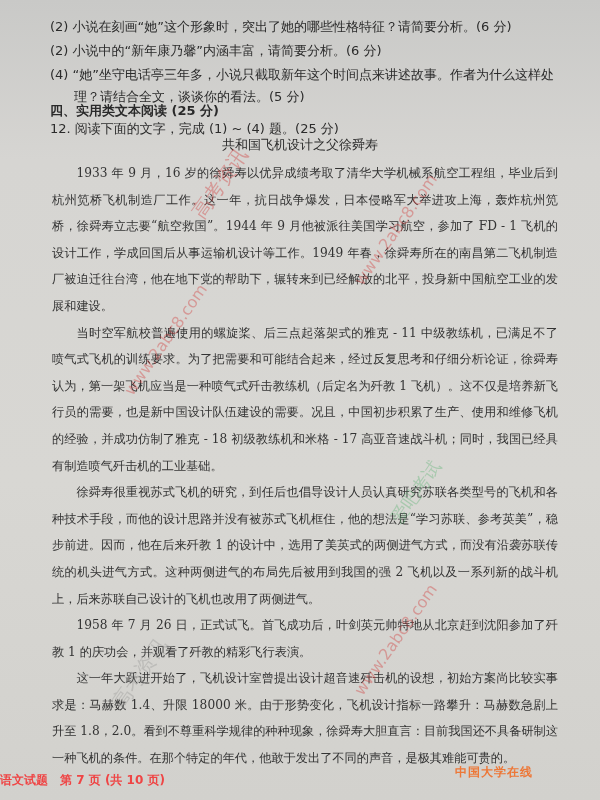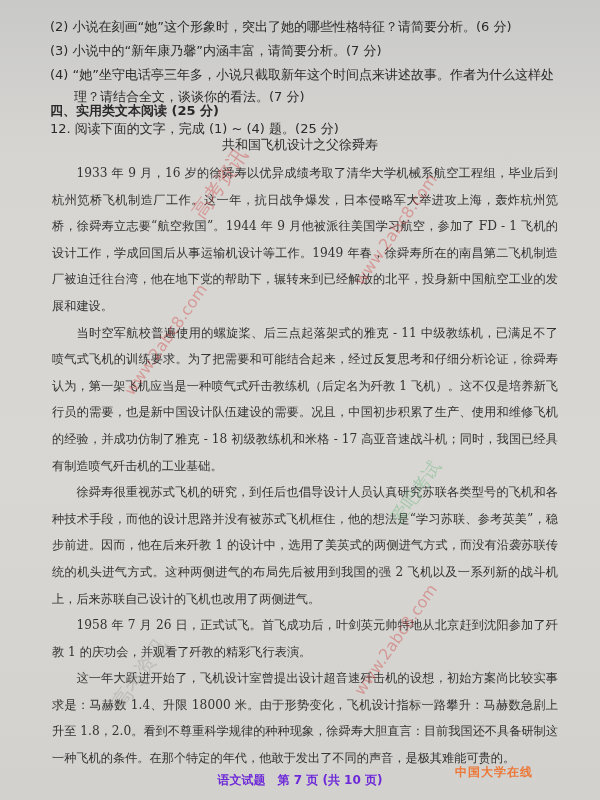--- a/index.html
+++ b/index.html
@@ -9,37 +9,37 @@
       font-family: "DejaVu Serif", "Liberation Serif", serif;
       color: #2a2a2a;
     }
     .page { position: absolute; left: 0; top: 0; width: 600px; height: 800px; }
     .q { position: absolute; left: 50px; font-size: 13px; line-height: 18px; white-space: nowrap; font-family: "DejaVu Sans", sans-serif; color:#2b2b2b; }
     .q.indent { left: 74px; }
     .sec { position: absolute; left: 50px; font-size: 13px; font-weight: bold; font-family: "DejaVu Sans", sans-serif; }
     .title { position: absolute; left: 0; width: 600px; text-align: center; top: 136px; font-size: 13px; font-family: "DejaVu Serif", serif; color:#2b2b2b; }
     .body { position: absolute; left: 52px; width: 506px; top: 160px; font-size: 12.2px; line-height: 26.6px; text-align: justify; color: #333; }
     .body p { margin: 0; text-indent: 2em; }
-    .footer { position: absolute; top: 772px; left: 0; width: 600px; text-align: center; font-size: 12px; font-weight: bold; font-family: "DejaVu Sans", sans-serif; color:#6d28d9; }
+    .footer { position: absolute; top: 772px; left: 0; width: 600px; font-size: 12px; font-weight: bold; font-family: "DejaVu Sans", sans-serif; color:#ef4444; }
     .wm { position: absolute; font-family: "DejaVu Sans", sans-serif; pointer-events: none; }
     .wm-red { color: rgba(210,40,40,0.35); font-size: 20px; transform: rotate(-55deg); }
     .wm-red2 { color: rgba(210,40,40,0.35); font-size: 16px; transform: rotate(-55deg); }
     .wm-green { color: rgba(60,170,90,0.3); font-size: 18px; transform: rotate(-55deg); }
     .logo-blue { position:absolute; left: 440px; top: 738px; font-size: 26px; font-weight: bold; font-style: italic; color: rgba(70,130,210,0.55); font-family:"DejaVu Sans", sans-serif; }
     .logo-orange { position:absolute; left: 455px; top: 764px; font-size: 12px; font-weight: bold; color: rgba(240,110,40,0.9); font-family:"DejaVu Sans", sans-serif; letter-spacing: 1px; }
   </style>
 </head>
 <body>
 
 <div class="page">
 
   <div class="q" style="top:18px">(2) 小说在刻画“她”这个形象时，突出了她的哪些性格特征？请简要分析。(6 分)</div>
-  <div class="q" style="top:42px">(3) 小说中的“新年康乃馨”内涵丰富，请简要分析。(7 分)</div>
+  <div class="q" style="top:42px">(2) 小说中的“新年康乃馨”内涵丰富，请简要分析。(6 分)</div>
   <div class="q" style="top:66px">(4) “她”坐守电话亭三年多，小说只截取新年这个时间点来讲述故事。作者为什么这样处</div>
-  <div class="q indent" style="top:88px">理？请结合全文，谈谈你的看法。(7 分)</div>
+  <div class="q indent" style="top:88px">理？请结合全文，谈谈你的看法。(5 分)</div>
 
   <div class="sec" style="top:102px">四、实用类文本阅读 (25 分)</div>
   <div class="q" style="top:117px;top:120px">12. 阅读下面的文字，完成 (1) ~ (4) 题。(25 分)</div>
 
   <div class="title">共和国飞机设计之父徐舜寿</div>
 
   <div class="body">
     <p>1933 年 9 月，16 岁的徐舜寿以优异成绩考取了清华大学机械系航空工程组，毕业后到杭州笕桥飞机制造厂工作。这一年，抗日战争爆发，日本侵略军大举进攻上海，轰炸杭州笕桥，徐舜寿立志要“航空救国”。1944 年 9 月他被派往美国学习航空，参加了 FD - 1 飞机的设计工作，学成回国后从事运输机设计等工作。1949 年春，徐舜寿所在的南昌第二飞机制造厂被迫迁往台湾，他在地下党的帮助下，辗转来到已经解放的北平，投身新中国航空工业的发展和建设。</p>
     <p>当时空军航校普遍使用的螺旋桨、后三点起落架式的雅克 - 11 中级教练机，已满足不了喷气式飞机的训练要求。为了把需要和可能结合起来，经过反复思考和仔细分析论证，徐舜寿认为，第一架飞机应当是一种喷气式歼击教练机（后定名为歼教 1 飞机）。这不仅是培养新飞行员的需要，也是新中国设计队伍建设的需要。况且，中国初步积累了生产、使用和维修飞机的经验，并成功仿制了雅克 - 18 初级教练机和米格 - 17 高亚音速战斗机；同时，我国已经具有制造喷气歼击机的工业基础。</p>
     <p>徐舜寿很重视苏式飞机的研究，到任后也倡导设计人员认真研究苏联各类型号的飞机和各种技术手段，而他的设计思路并没有被苏式飞机框住，他的想法是“学习苏联、参考英美”，稳步前进。因而，他在后来歼教 1 的设计中，选用了美英式的两侧进气方式，而没有沿袭苏联传统的机头进气方式。这种两侧进气的布局先后被用到我国的强 2 飞机以及一系列新的战斗机上，后来苏联自己设计的飞机也改用了两侧进气。</p>

